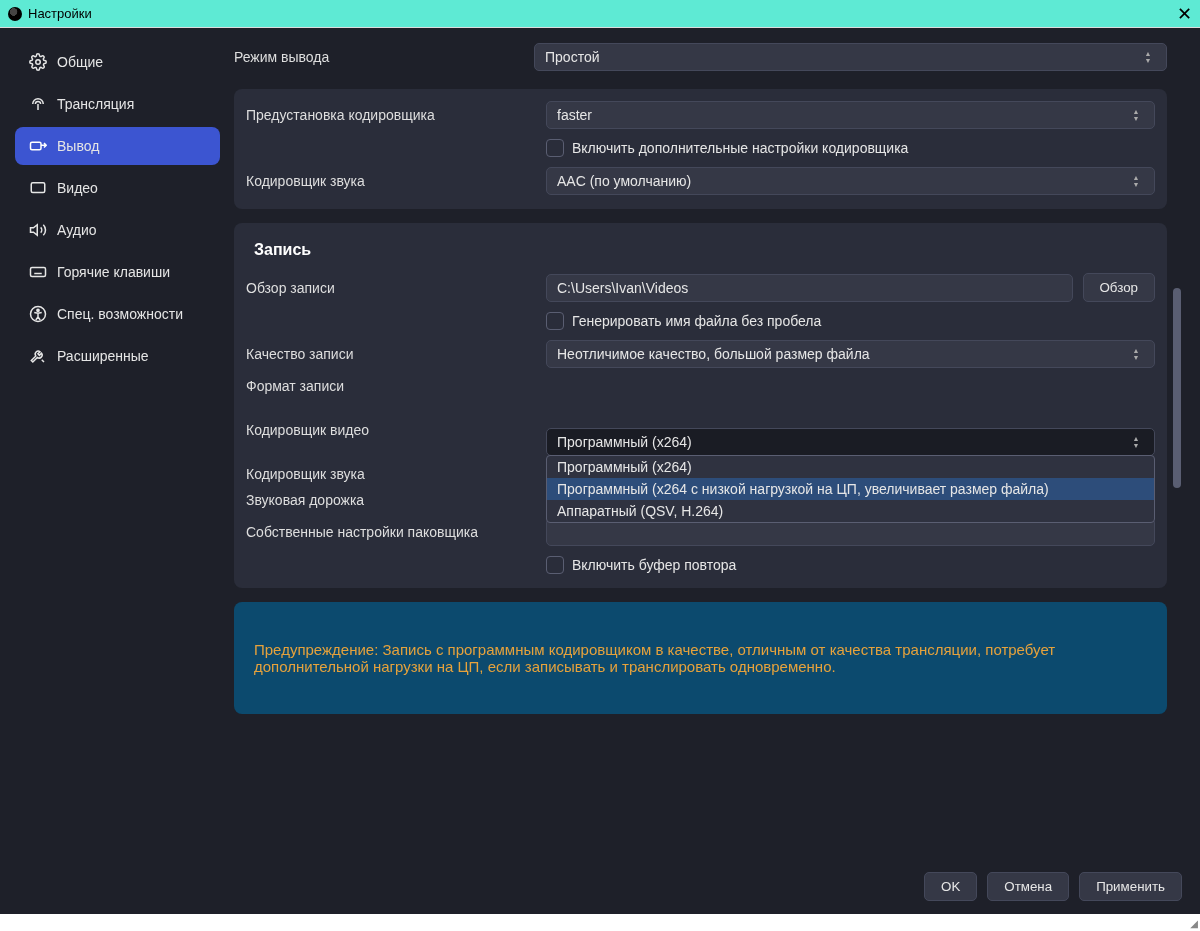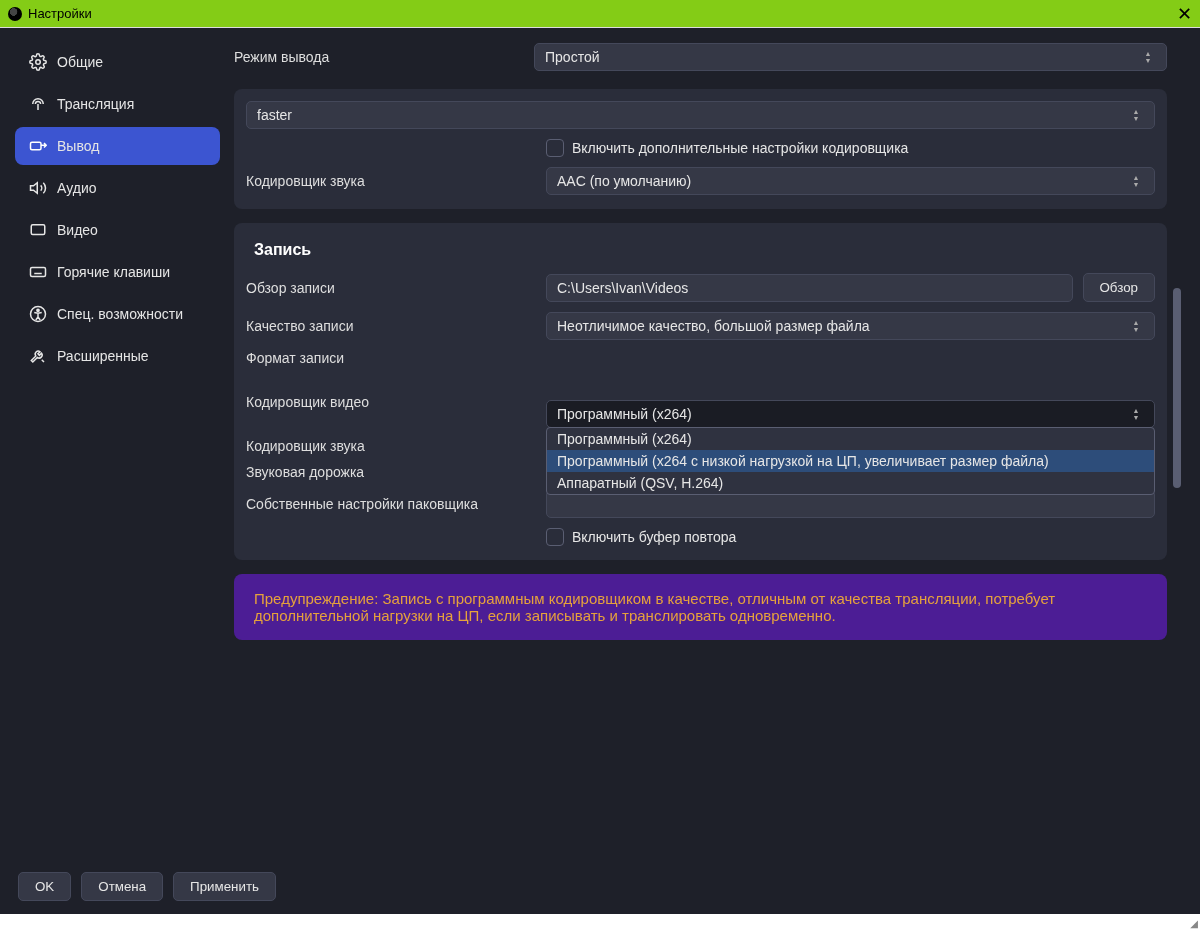--- a/index.html
+++ b/index.html
@@ -7,21 +7,21 @@
   font-family: -apple-system, BlinkMacSystemFont, "Segoe UI", Arial, sans-serif;
   font-size: 14px;
   color: #e6e6e6;
   background: #fff;
   width: 1200px;
   height: 931px;
   overflow: hidden;
 }
 .titlebar {
   height: 28px;
-  background: #84cc16;
+  background: #5eead4;
   display: flex;
   align-items: center;
   padding: 0 8px;
   color: #000;
   font-size: 13px;
   border-bottom: 1px solid #ddd;
   justify-content: space-between;
 }
 .titlebar-left { display: flex; align-items: center; gap: 6px; }
 .titlebar-close { font-size: 18px; cursor: pointer; }
@@ -170,28 +170,29 @@
   top: 245px;
   width: 8px;
   height: 200px;
   background: #5a5e72;
   border-radius: 4px;
 }
 .footer {
   height: 56px;
   background: #1e2029;
   display: flex;
+  justify-content: flex-end;
   align-items: center;
   gap: 10px;
   padding: 0 18px;
 }
 .warning-panel {
-  background: #4c1d95;
+  background: #0c4a6e;
   border-radius: 8px;
-  padding: 16px 20px;
+  padding: 39px 20px;
   color: #e6a23c;
   font-size: 15px;
 }
 .resize-grip {
   position: absolute;
   right: 2px;
   bottom: 2px;
   color: #888;
   font-size: 10px;
 }
@@ -233,33 +234,33 @@
         <svg viewBox="0 0 24 24" fill="none" stroke="#fff" stroke-width="2">
             <rect x="2" y="7" width="14" height="10" rx="2"></rect>
             <path d="M20 8l3 3-3 3M16 11h7"></path>
           </svg>
       </span>
       <span>Вывод</span>
     </div>
     <div class="sidebar-item">
       <span class="icon">
         <svg viewBox="0 0 24 24" fill="none" stroke="#e6e6e6" stroke-width="2">
+            <rect x="3" y="5" width="18" height="13" rx="2"></rect>
+          </svg>
+      </span>
+      <span>Видео</span>
+    </div>
+    <div class="sidebar-item">
+      <span class="icon">
+        <svg viewBox="0 0 24 24" fill="none" stroke="#e6e6e6" stroke-width="2">
             <polygon points="11 5 6 9 2 9 2 15 6 15 11 19 11 5"></polygon>
             <path d="M15.54 8.46a5 5 0 0 1 0 7.07M19.07 4.93a10 10 0 0 1 0 14.14"></path>
           </svg>
       </span>
       <span>Аудио</span>
-    </div>
-    <div class="sidebar-item">
-      <span class="icon">
-        <svg viewBox="0 0 24 24" fill="none" stroke="#e6e6e6" stroke-width="2">
-            <rect x="3" y="5" width="18" height="13" rx="2"></rect>
-          </svg>
-      </span>
-      <span>Видео</span>
     </div>
     <div class="sidebar-item">
       <span class="icon">
         <svg viewBox="0 0 24 24" fill="none" stroke="#e6e6e6" stroke-width="2">
             <rect x="2" y="6" width="20" height="12" rx="2"></rect>
             <path d="M5 10h0M8 10h0M11 10h0M14 10h0M17 10h0M19 10h0M7 14h10"></path>
           </svg>
       </span>
       <span>Горячие клавиши</span>
     </div>
@@ -292,20 +293,21 @@
         <span>Простой</span>
         <span class="spinner">
             <span class="spinner-up">▲</span>
             <span class="spinner-down">▼</span>
           </span>
       </div>
     </div>
 
     <div class="panel" style="margin-right:18px;">
       <div class="form-row">
+        <div class="form-label">Предустановка кодировщика</div>
         <div class="form-control">
           <span>faster</span>
           <span class="spinner">
               <span class="spinner-up">▲</span>
               <span class="spinner-down">▼</span>
             </span>
         </div>
       </div>
       <div class="checkbox-row">
         <span class="checkbox"></span>
@@ -327,20 +329,24 @@
       <div class="panel-header">Запись</div>
 
       <div class="form-row">
         <div class="form-label">Обзор записи</div>
         <div class="form-control input">
           <span>C:\Users\Ivan\Videos</span>
         </div>
         <button class="btn">Обзор</button>
       </div>
 
+      <div class="checkbox-row">
+        <span class="checkbox"></span>
+        <span>Генерировать имя файла без пробела</span>
+      </div>
 
       <div class="form-row">
         <div class="form-label">Качество записи</div>
         <div class="form-control">
           <span>Неотличимое качество, большой размер файла</span>
           <span class="spinner">
               <span class="spinner-up">▲</span>
               <span class="spinner-down">▼</span>
             </span>
         </div>

